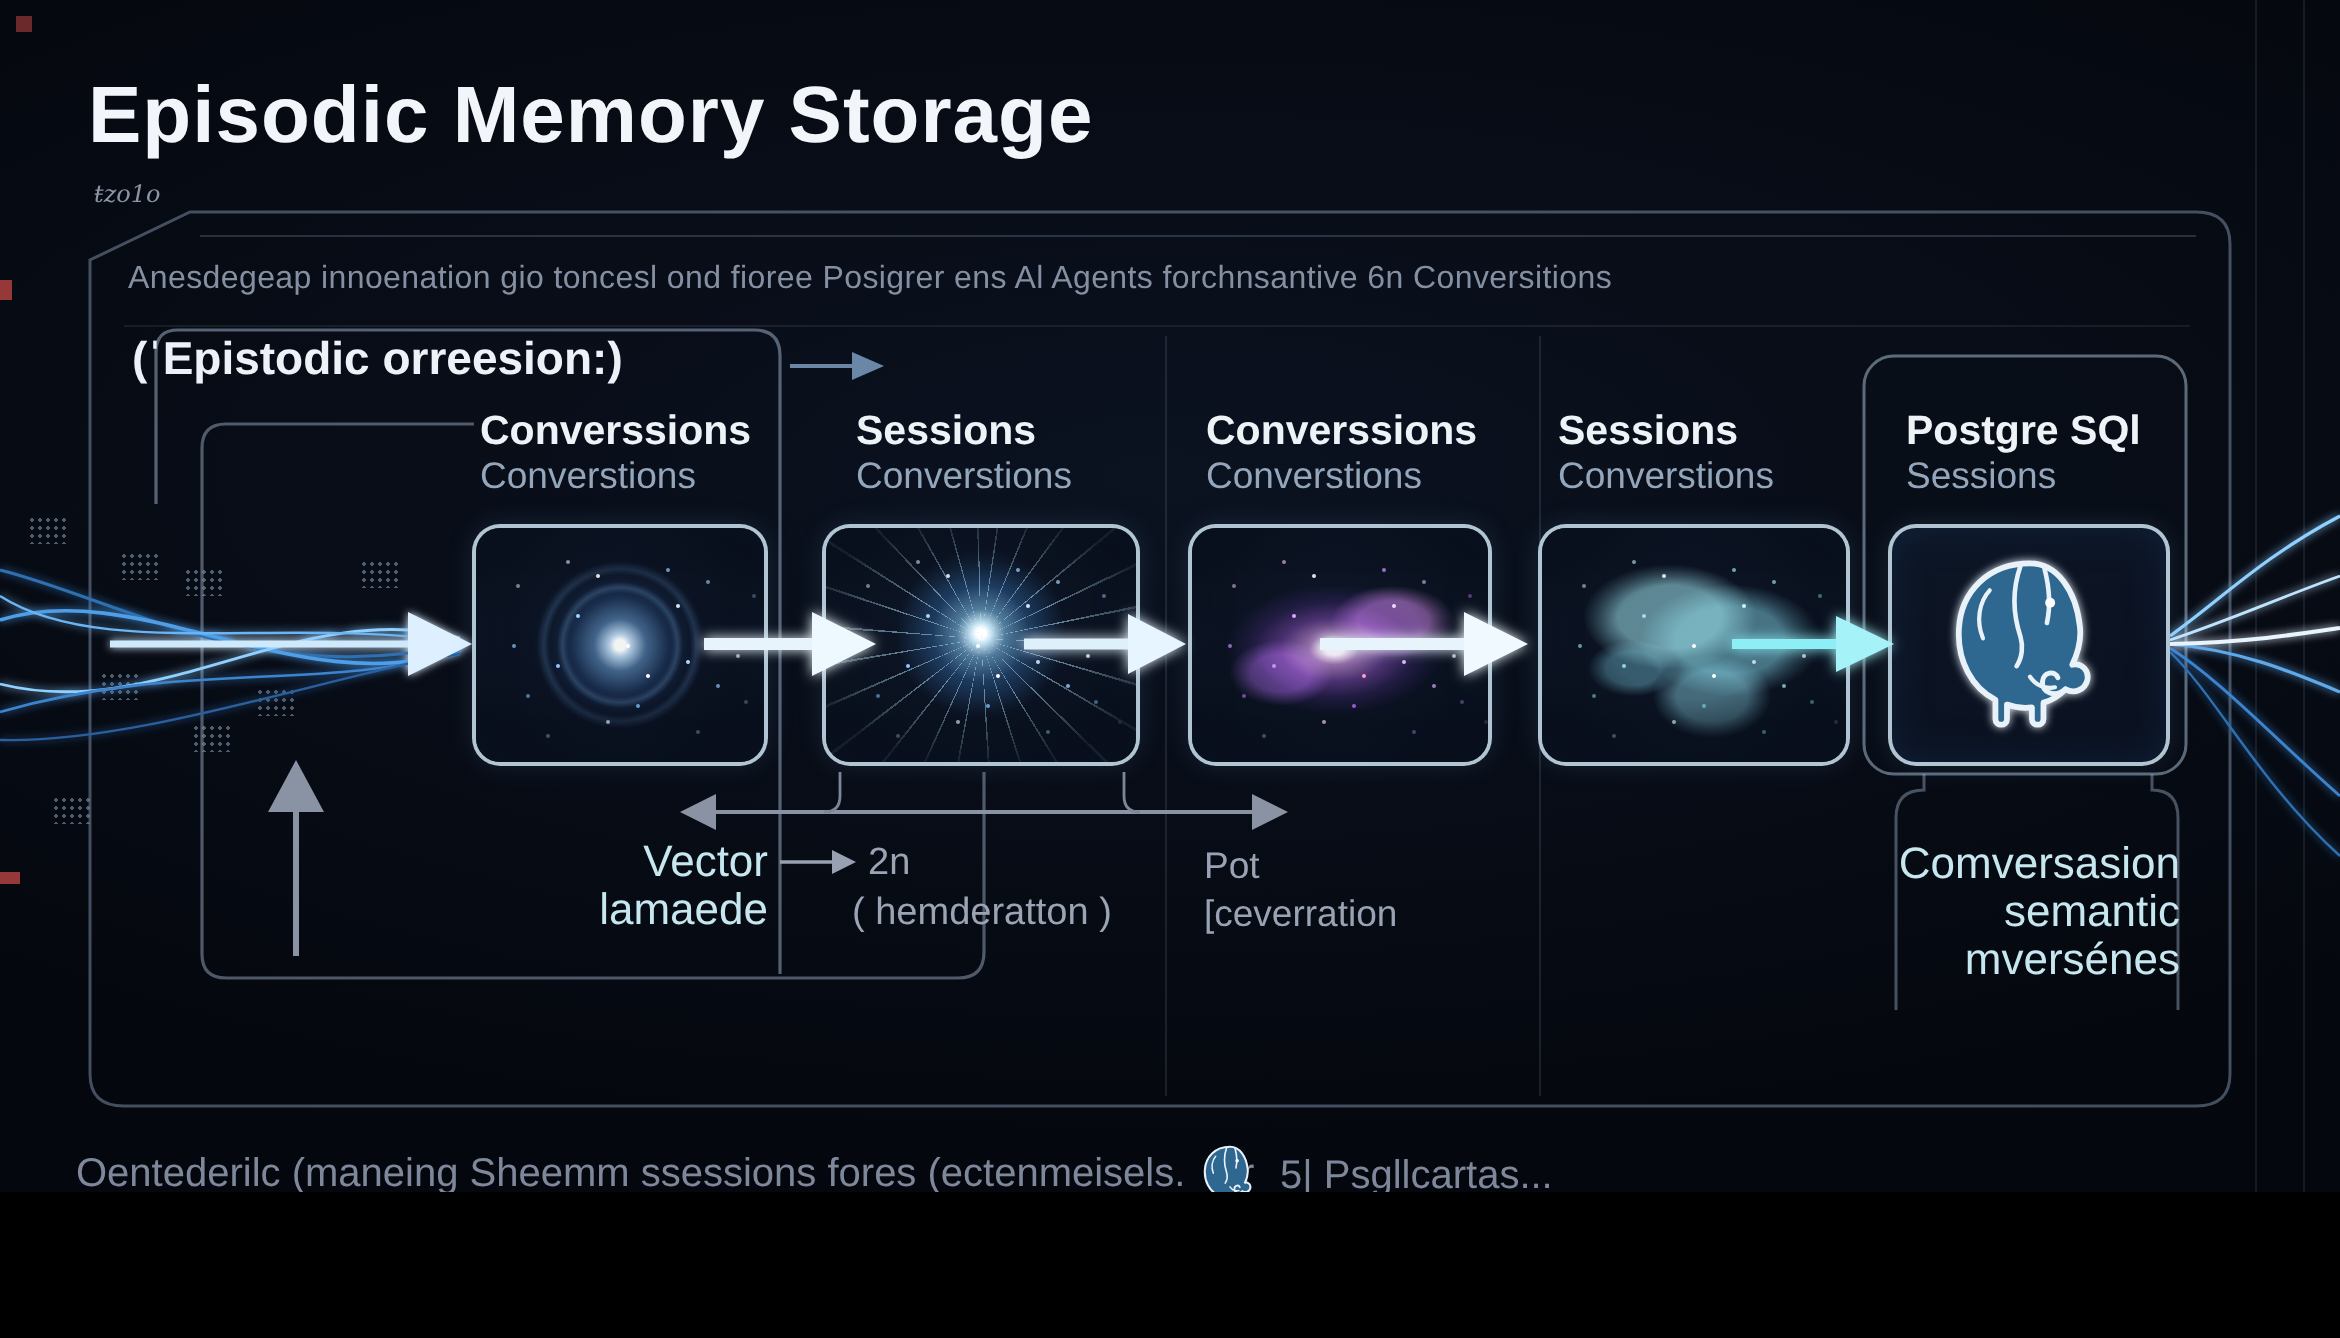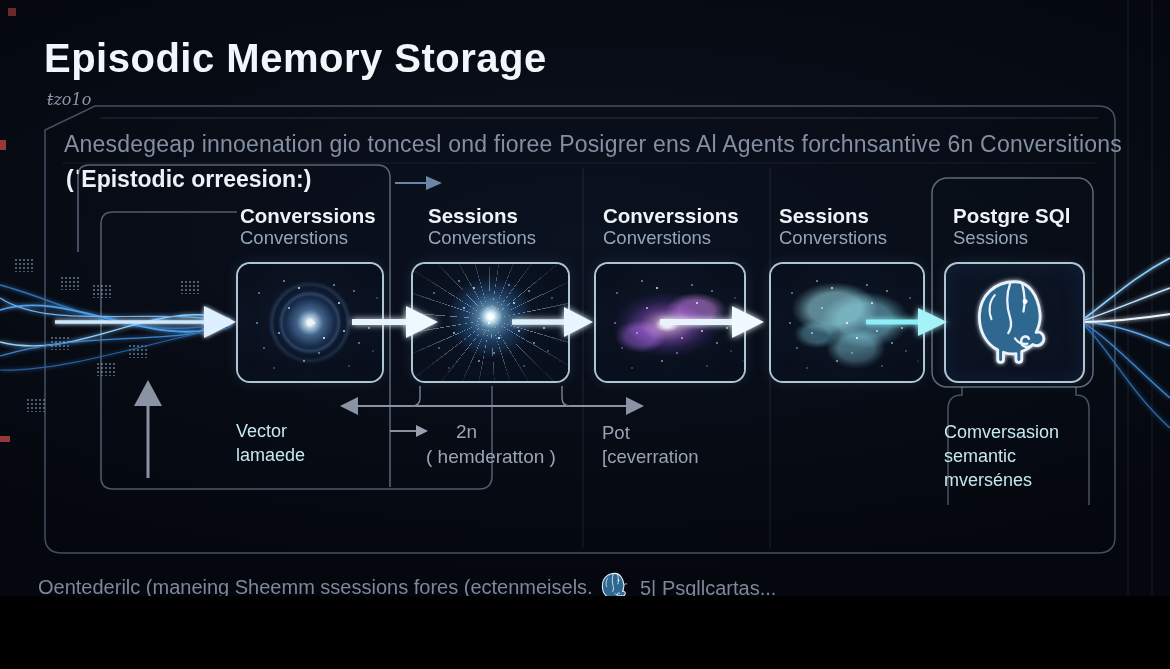--- a/index.html
+++ b/index.html
@@ -9,26 +9,26 @@
   }
   *{margin:0;padding:0;box-sizing:border-box}
   html,body{background:#000}
   body{font-family:"Liberation Sans",sans-serif;}
   #canvas{position:relative;width:1170px;height:596px;overflow:hidden;
     background:radial-gradient(ellipse 80% 60% at 50% 40%, #0b1220 0%, #070b14 60%, #04070d 100%);}
   .abs{position:absolute}
   svg.layer{position:absolute;left:0;top:0;pointer-events:none}
   
   .title{font-size:40px;font-weight:800;color:var(--white-text);letter-spacing:.5px}
-  .scribble{font-family:"DejaVu Serif",serif;font-style:italic;font-size:16px;color:#8b95a5}
-  .subtitle{font-size:23px;color:#848fa1;letter-spacing:.2px}
+  .scribble{font-family:"DejaVu Serif",serif;font-style:italic;font-size:12px;color:#8b95a5}
+  .subtitle{font-size:16px;color:#848fa1;letter-spacing:.2px}
   .loop-label{font-size:23px;font-weight:700;color:#edf2f8}
   .col-title{font-size:20.5px;font-weight:700;color:#eef3f8;line-height:23px}
   .col-sub{font-size:18.5px;color:#93a6bb;line-height:22px}
-  .cyan-lines{font-size:18px;color:var(--cyan-text);line-height:24px;text-align:left}
+  .cyan-lines{font-size:22px;color:var(--cyan-text);line-height:24px;text-align:right}
   .gray-lines{font-size:18.5px;color:#99a3b4;line-height:24px}
   .branch-val{font-size:19px;color:#9aa4b5}
   .frame-footer{font-size:20px;font-weight:600;color:#8d98aa;letter-spacing:.3px}
   .footer-text{font-size:20px;color:#7e889a}
   
   .node-box{position:absolute;top:262px;height:121px;border:2px solid rgba(207,228,242,.85);
     border-radius:14px;background:linear-gradient(160deg,#0d1626 0%,#0a1120 100%);
     box-shadow:0 0 14px rgba(140,200,255,.12), inset 0 0 18px rgba(20,40,70,.6);overflow:hidden}
   .viz{position:absolute;inset:0;border-radius:12px}
   .viz::after{content:"";position:absolute;inset:0;
@@ -253,21 +253,21 @@
     <g>
       <line x1="390" y1="431" x2="418" y2="431" stroke="#97a1b2" stroke-width="1.8"></line>
       <polygon points="416,425 428,431 416,437" fill="#97a1b2"></polygon>
     </g>
   </svg>
 
   <div class="abs cyan-lines" style="left:236px;width:148px;top:419px;z-index:4">
     <div>Vector</div>
     <div>lamaede</div>
   </div>
-  <div class="abs branch-val" style="left:456px;top:421px;z-index:4">2n</div>
+  <div class="abs branch-val" style="left:434px;top:421px;z-index:4">2n</div>
   <div class="abs branch-val" style="left:426px;top:446px;z-index:4">( hemderatton )</div>
   <div class="abs gray-lines" style="left:602px;top:421px;z-index:4">
     <div>Pot</div>
     <div>[ceverration</div>
   </div>
   <div class="abs cyan-lines" style="left:944px;width:146px;top:420px;z-index:4">
     <div>Comversasion</div>
     <div>semantic</div>
     <div>mversénes</div>
   </div>

